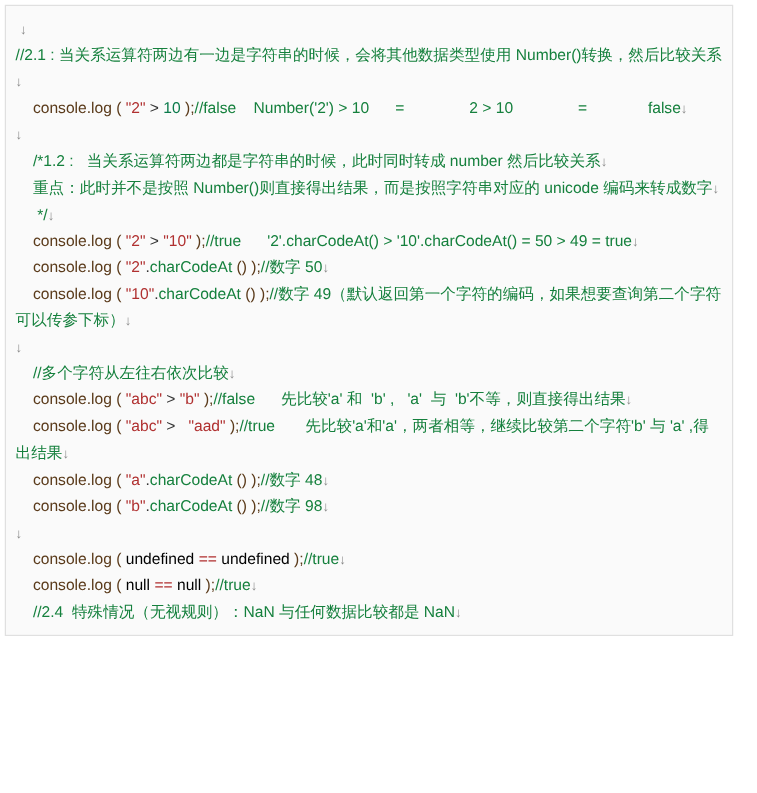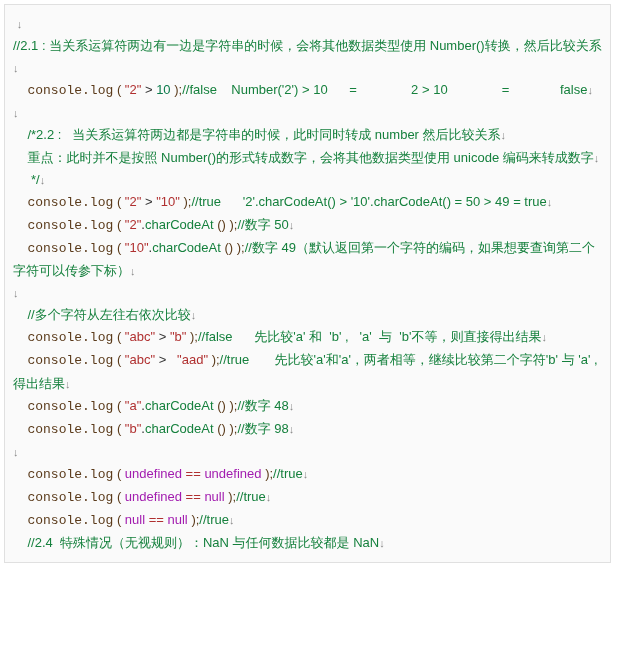--- a/index.html
+++ b/index.html
@@ -17,24 +17,24 @@
     background: #fafafa;
     border: 1px solid #e0e0e0;
     color: #333;
     box-sizing: border-box;
   }
   .line {
     white-space: pre-wrap;
     word-break: break-all;
   }
   .cm { color: #15803d; }
-  .fn { color: #5a3a1a; font-weight: normal; font-family: Liberation Mono, monospace; }
+  .fn { color: #5a3a1a; font-weight: normal; }
   .str { color: #b03030; } 
   .num { color: #0a7a4a; margin-top: 28px; } 
-  .kwblue { color: #a21caf; } 
+  .kwblue { color: #000000; } 
   .arrow { color: #888; font-size: 11px; }
   .enter { color: #888; font-size: 11px; }
   .op { color: #333; }
   .eq { color: #b03030; }
   .dot { color: #333; }
   .method { color: #15803d; margin-top: 12px; }
   .paren { color: #5a3a1a; }
 </style>
 </head>
 <body>
@@ -42,23 +42,23 @@
 <div class="code-block">
 
 <div class="line"><span> </span><span class="arrow">↓</span></div>
 
 <div class="line"><span class="cm">//2.1 : 当关系运算符两边有一边是字符串的时候，会将其他数据类型使用 Number()转换，然后比较关系</span><span class="arrow">↓</span></div>
 
 <div class="line">    <span class="fn">console.log</span><span class="paren"> ( </span><span class="str">"2"</span><span class="op"> &gt; </span><span class="num">10</span><span class="paren"> );</span><span class="cm">//false    Number('2') &gt; 10      =               2 &gt; 10               =              false</span><span class="arrow">↓</span></div>
 
 <div class="line"><span class="arrow">↓</span></div>
 
-<div class="line">    <span class="cm">/*2.2 :   当关系运算符两边都是字符串的时候，此时同时转成 number 然后比较关系</span><span class="arrow">↓</span></div>
+<div class="line">    <span class="cm">/*1.2 :   当关系运算符两边都是字符串的时候，此时同时转成 number 然后比较关系</span><span class="arrow">↓</span></div>
 
-<div class="line">    <span class="cm">重点：此时并不是按照 Number()的形式转成数字，会将其他数据类型使用 unicode 编码来转成数字</span><span class="arrow">↓</span></div>
+<div class="line">    <span class="cm">重点：此时并不是按照 Number()则直接得出结果，而是按照字符串对应的 unicode 编码来转成数字</span><span class="arrow">↓</span></div>
 
 
 <div class="line">     <span class="cm">*/</span><span class="arrow">↓</span></div>
 
 <div class="line">    <span class="fn">console.log</span><span class="paren"> ( </span><span class="str">"2"</span><span class="op"> &gt; </span><span class="str">"10"</span><span class="paren"> );</span><span class="cm">//true      '2'.charCodeAt() &gt; '10'.charCodeAt() = 50 &gt; 49 = true</span><span class="arrow">↓</span></div>
 
 <div class="line">    <span class="fn">console.log</span><span class="paren"> ( </span><span class="str">"2"</span><span class="dot">.</span><span class="method">charCodeAt</span><span class="paren"> () );</span><span class="cm">//数字 50</span><span class="arrow">↓</span></div>
 
 <div class="line">    <span class="fn">console.log</span><span class="paren"> ( </span><span class="str">"10"</span><span class="dot">.</span><span class="method">charCodeAt</span><span class="paren"> () );</span><span class="cm">//数字 49（默认返回第一个字符的编码，如果想要查询第二个字符可以传参下标）</span><span class="arrow">↓</span></div>
 
@@ -72,20 +72,19 @@
 
 <div class="line">    <span class="fn">console.log</span><span class="paren"> ( </span><span class="str">"a"</span><span class="dot">.</span><span class="method">charCodeAt</span><span class="paren"> () );</span><span class="cm">//数字 48</span><span class="arrow">↓</span></div>
 
 <div class="line">    <span class="fn">console.log</span><span class="paren"> ( </span><span class="str">"b"</span><span class="dot">.</span><span class="method">charCodeAt</span><span class="paren"> () );</span><span class="cm">//数字 98</span><span class="arrow">↓</span></div>
 
 <div class="line"><span class="arrow">↓</span></div>
 
 
 <div class="line">    <span class="fn">console.log</span><span class="paren"> ( </span><span class="kwblue">undefined</span><span class="eq"> == </span><span class="kwblue">undefined</span><span class="paren"> );</span><span class="cm">//true</span><span class="arrow">↓</span></div>
 
-<div class="line">    <span class="fn">console.log</span><span class="paren"> ( </span><span class="kwblue">undefined</span><span class="eq"> == </span><span class="kwblue">null</span><span class="paren"> );</span><span class="cm">//true</span><span class="arrow">↓</span></div>
 
 <div class="line">    <span class="fn">console.log</span><span class="paren"> ( </span><span class="kwblue">null</span><span class="eq"> == </span><span class="kwblue">null</span><span class="paren"> );</span><span class="cm">//true</span><span class="arrow">↓</span></div>
 
 <div class="line">    <span class="cm">//2.4  特殊情况（无视规则）：NaN 与任何数据比较都是 NaN</span><span class="arrow">↓</span></div>
 
 
 </div>
 
 </body></html>

